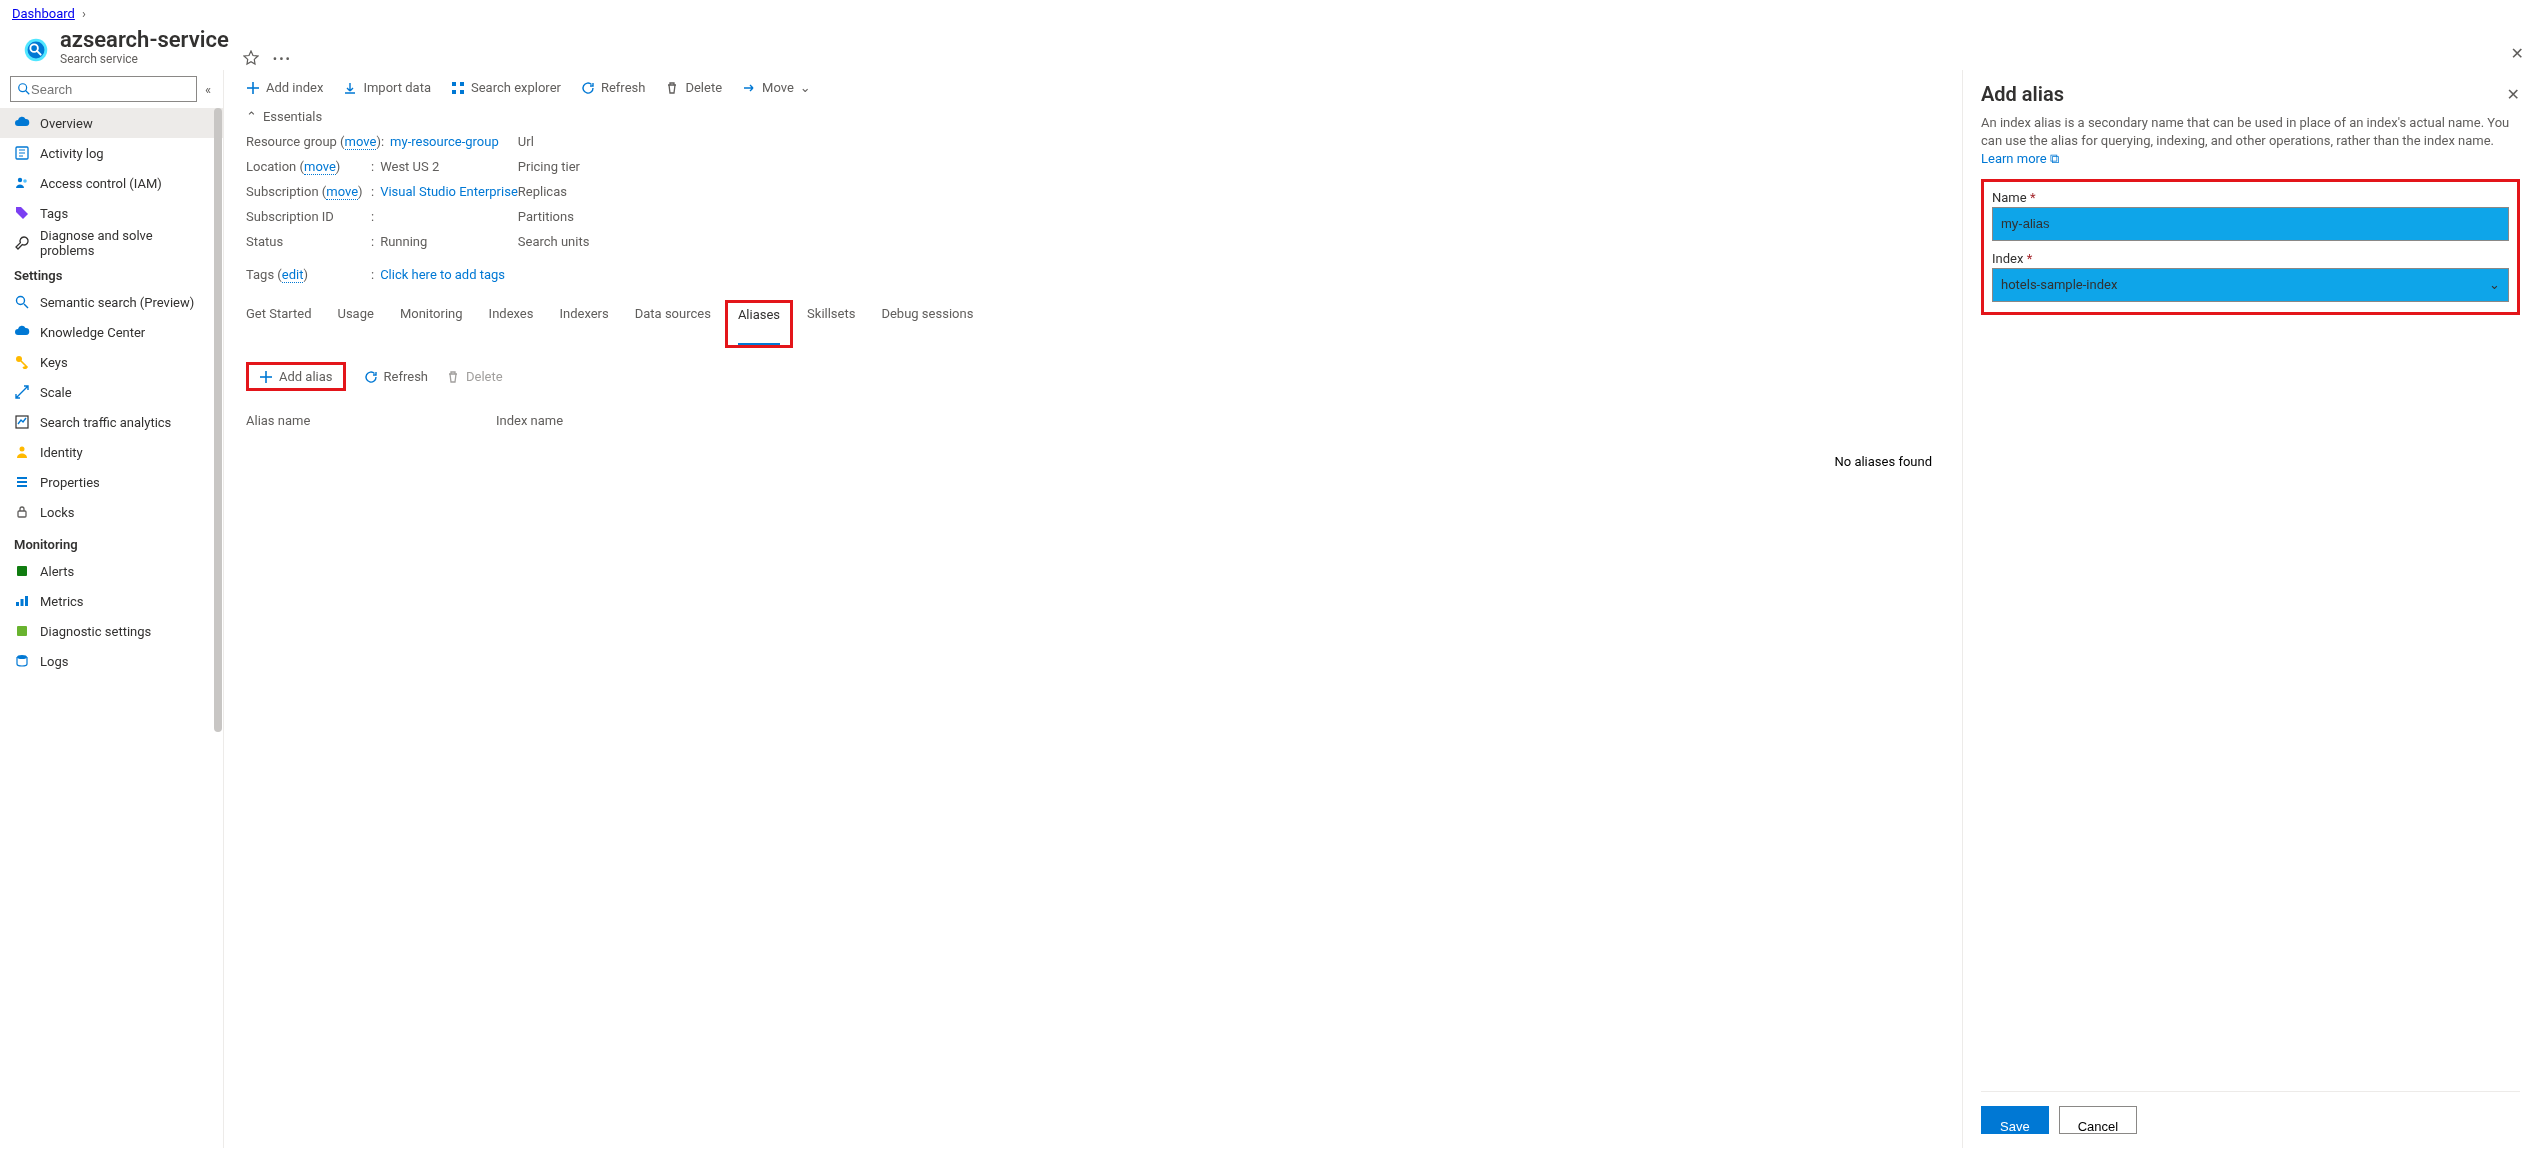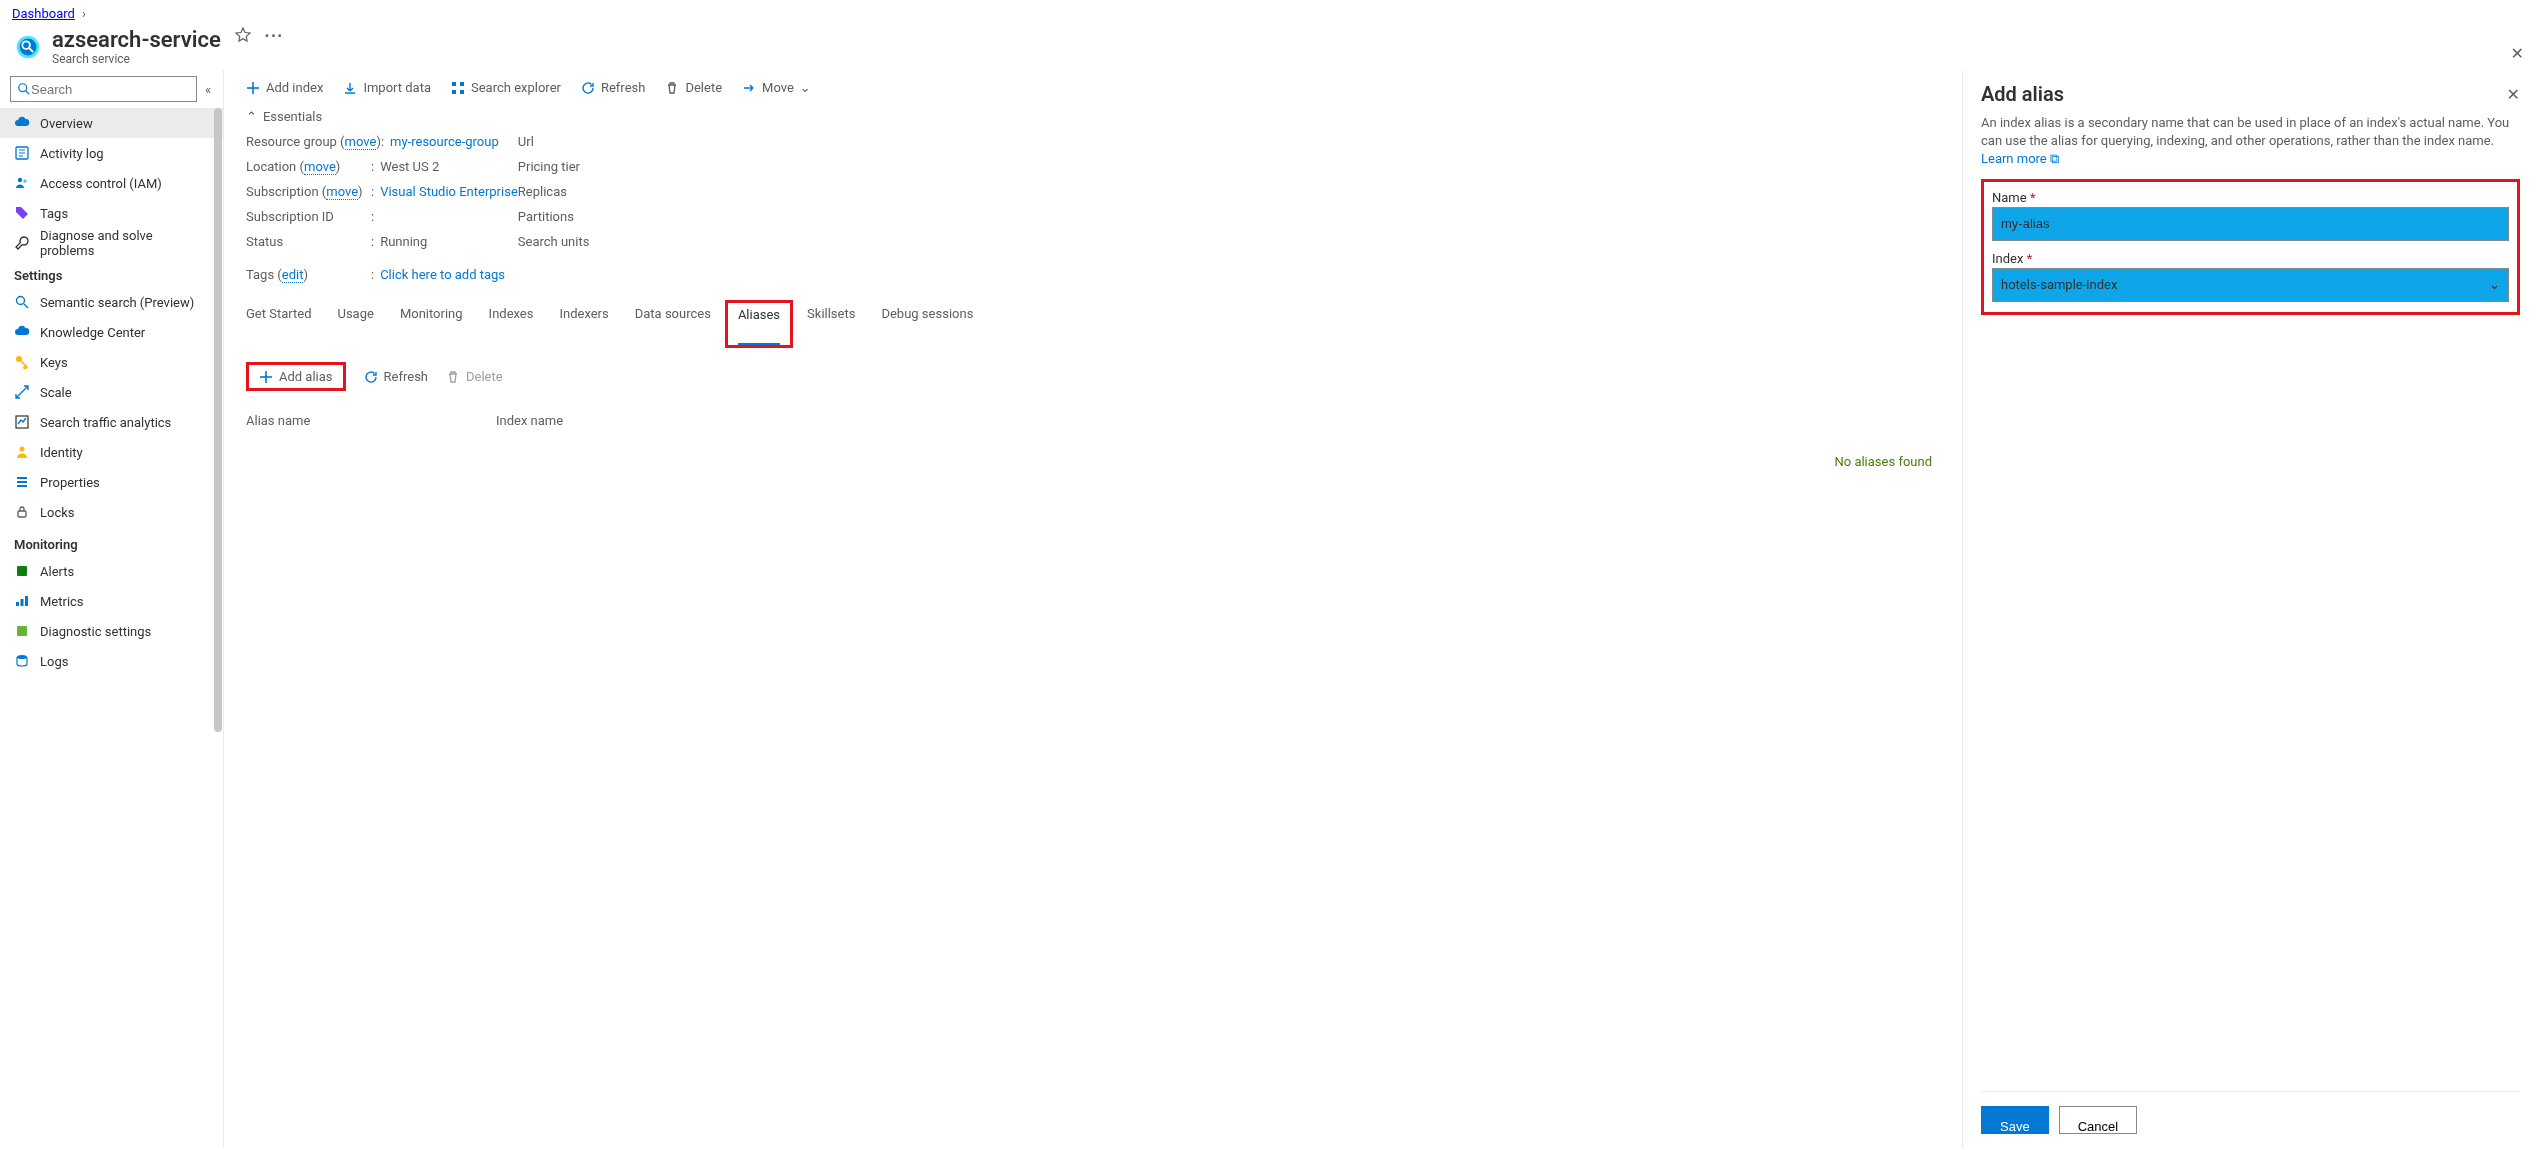--- a/index.html
+++ b/index.html
@@ -10,21 +10,21 @@
     color: #323130;
     background: #fff;
     overflow: hidden;
   }
 
   
   .breadcrumb { padding: 6px 12px 0 12px; font-size: 13px; color: #0078d4; }
   .breadcrumb .chev { color: #605e5c; margin-left: 4px; }
 
   
-  .res-header { display: flex; align-items: flex-start; padding: 6px 12px 4px 12px; }
+  .res-header { display: flex; align-items: flex-end; padding: 6px 12px 4px 12px; margin-left: 8px; }
   .res-icon {
     width: 32px; height: 32px; margin-right: 8px; margin-top: 4px;
     display: flex; align-items: center; justify-content: center;
   }
   .res-title { font-size: 22px; font-weight: 600; color: #323130; }
   .res-sub { font-size: 12px; color: #605e5c; }
   .res-actions { display: flex; align-items: center; margin-left: 14px; gap: 14px; color: #605e5c; }
   .header-close { position: absolute; right: 14px; top: 44px; color: #605e5c; cursor: pointer; font-size: 16px;}
 
   .layout { display: flex; height: calc(100% - 72px); }
@@ -74,21 +74,21 @@
   .tab-box { border:3px solid #e3151a; padding:0 10px; margin:-2px -12px;}
   .tab-box .tab { padding-bottom:21px;}
 
   .sub-toolbar { display:flex; align-items:center; gap:18px; padding: 16px 22px 10px 22px;}
   .add-alias-box { border:3px solid #e3151a; padding:4px 10px; display:flex; align-items:center; gap:6px; color:#605e5c; cursor:pointer;}
   .add-alias-box .ic { color:#0078d4; }
 
   .table-head { display:flex; padding: 12px 22px; color:#605e5c; }
   .th-alias { width: 250px; }
   .th-index { }
-  .empty { text-align:right; padding: 14px 30px; color:#4d7c0f; }
+  .empty { text-align:right; padding: 14px 30px; color:#000000; }
 
   
   .panel {
     width: 576px; border-left: 1px solid #edebe9; display:flex; flex-direction:column;
     padding: 12px 18px 14px 18px;
   }
   .panel-header { display:flex; align-items:center; justify-content:space-between; padding-bottom:8px;}
   .panel-title { font-size:20px; font-weight:600; }
   .panel-close { color:#605e5c; cursor:pointer; font-size:16px;}
   .panel-desc { color:#605e5c; font-size:13px; line-height:1.4; margin-bottom:10px;}

